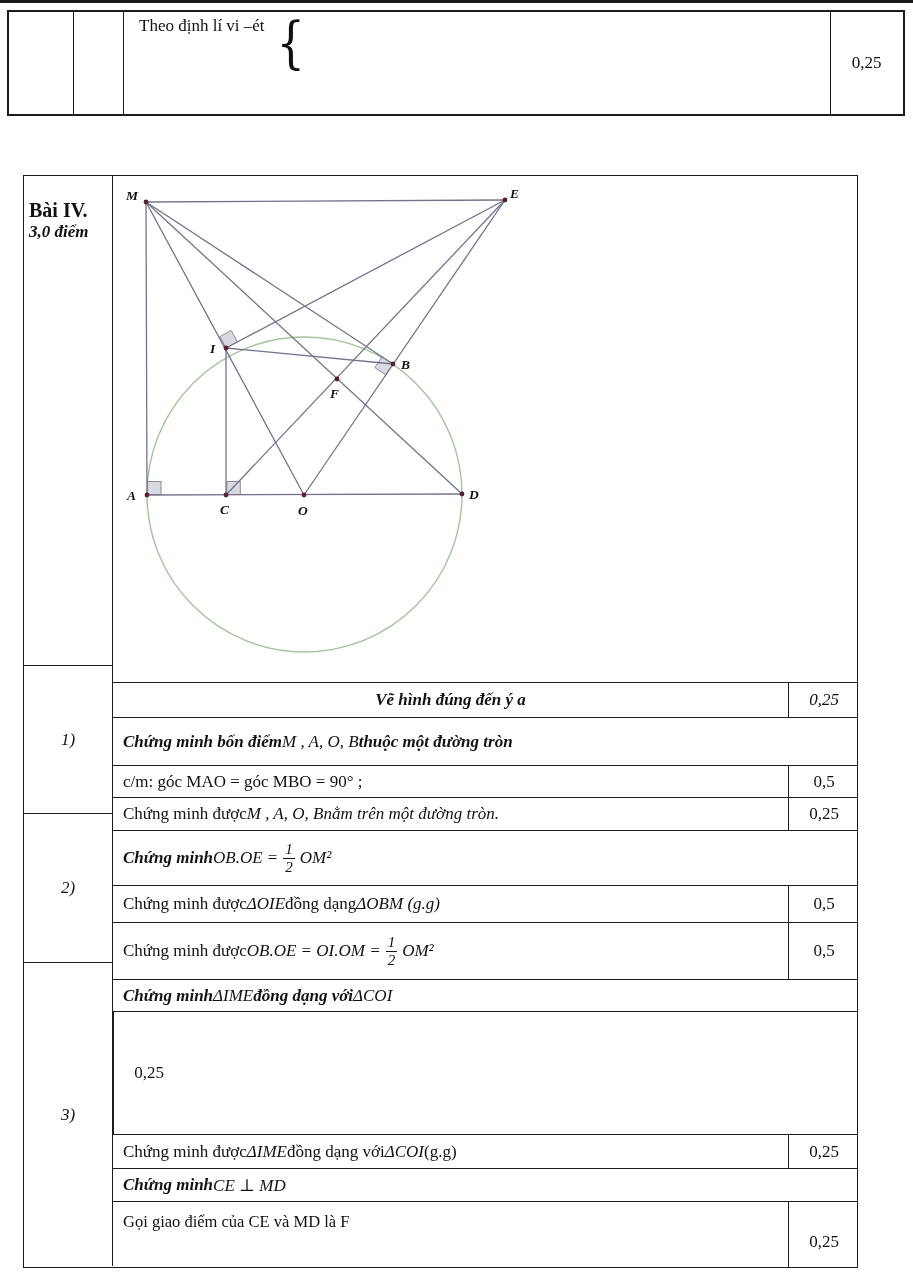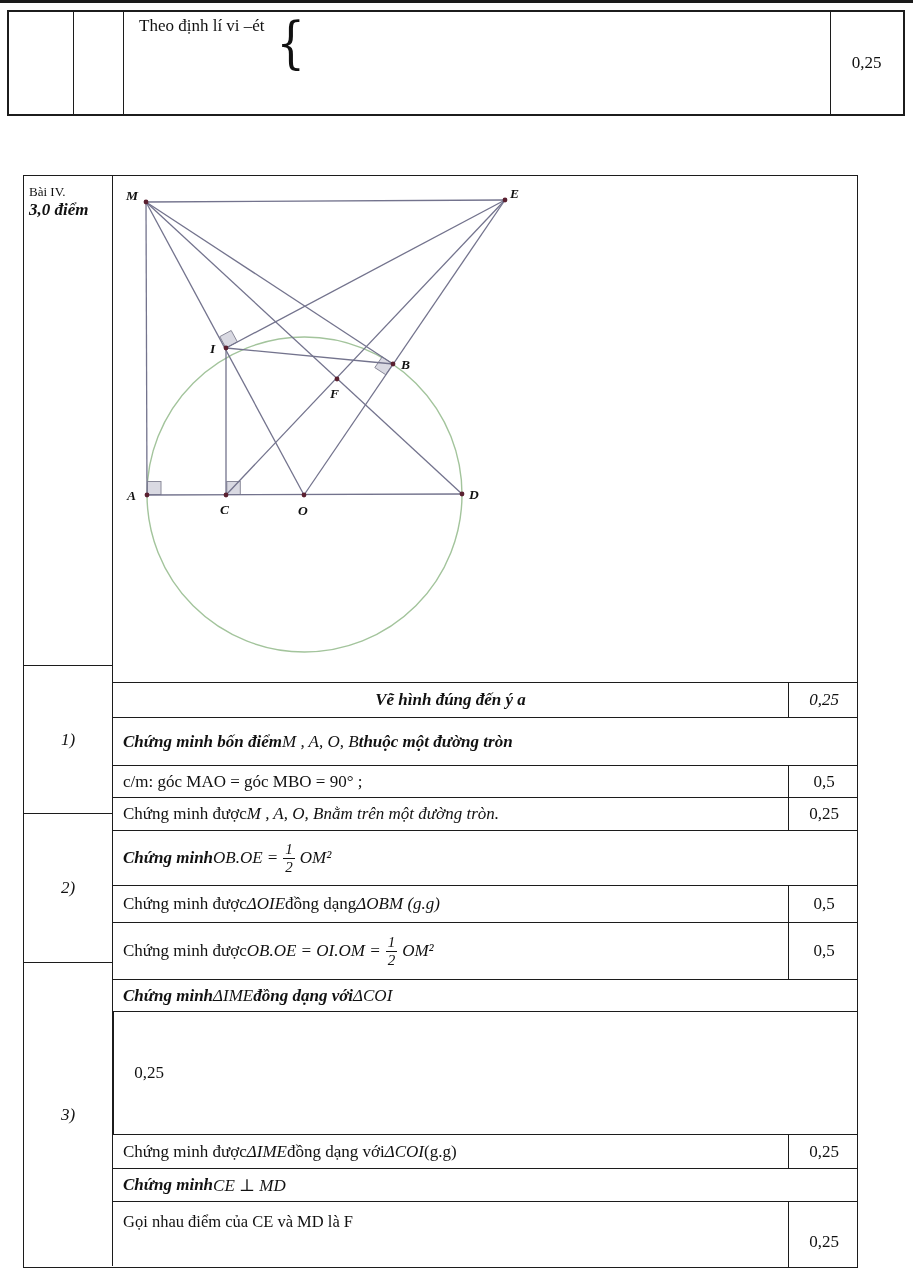--- a/index.html
+++ b/index.html
@@ -29,21 +29,21 @@
 
   
   .btable{position:absolute;left:23px;top:175px;width:835px;height:1093px;
     border:1.5px solid #1c1c1c;box-sizing:border-box;overflow:hidden;}
   .leftcol{position:absolute;left:0;top:0;width:89px;height:1090px;
     border-right:1.5px solid #1c1c1c;box-sizing:border-box;}
   .lcell{box-sizing:border-box;display:flex;align-items:center;justify-content:center;
     font-size:17px;font-style:italic;}
   .lc1{height:490px;border-bottom:1.5px solid #1c1c1c;display:block;
     padding:8px 2px 0 5px;font-style:normal;}
-  .lc1 .plabel{font-weight:normal;font-size:13px;}
+  .lc1 .plabel{font-weight:bold;font-size:20px;margin-top:15px;}
   .lc1 .ppoints{font-weight:bold;font-style:italic;font-size:17px;margin-top:0;}
   .lc2{height:148px;border-bottom:1.5px solid #1c1c1c;}
   .lc3{height:149px;border-bottom:1.5px solid #1c1c1c;}
   .lc4{height:303px;}
 
   .contentcol{position:absolute;left:89px;top:0;width:746px;height:1090px;}
   .trow{box-sizing:border-box;border-top:1.5px solid #1c1c1c;display:flex;align-items:stretch;}
   .trow.first{border-top:none;}
   .figrow{height:490px;position:relative;}
   .cell{flex:1;padding:0 10px;display:flex;align-items:center;font-size:17px;box-sizing:border-box;}
@@ -238,20 +238,20 @@
 
       <div class="trow r11">
         <div class="cell">
           <span class="hdr">Chứng minh </span>
             <span class="mi">CE ⊥ MD</span>
         </div>
       </div>
 
       <div class="trow r12">
         <div class="cellblock">
-          <div>Gọi nhau điểm của CE và MD là F</div>
+          <div>Gọi giao điểm của CE và MD là F</div>
         </div>
         <div class="score">0,25</div>
       </div>
 
     </div>
   </div>
 </div>
 
 </body></html>

